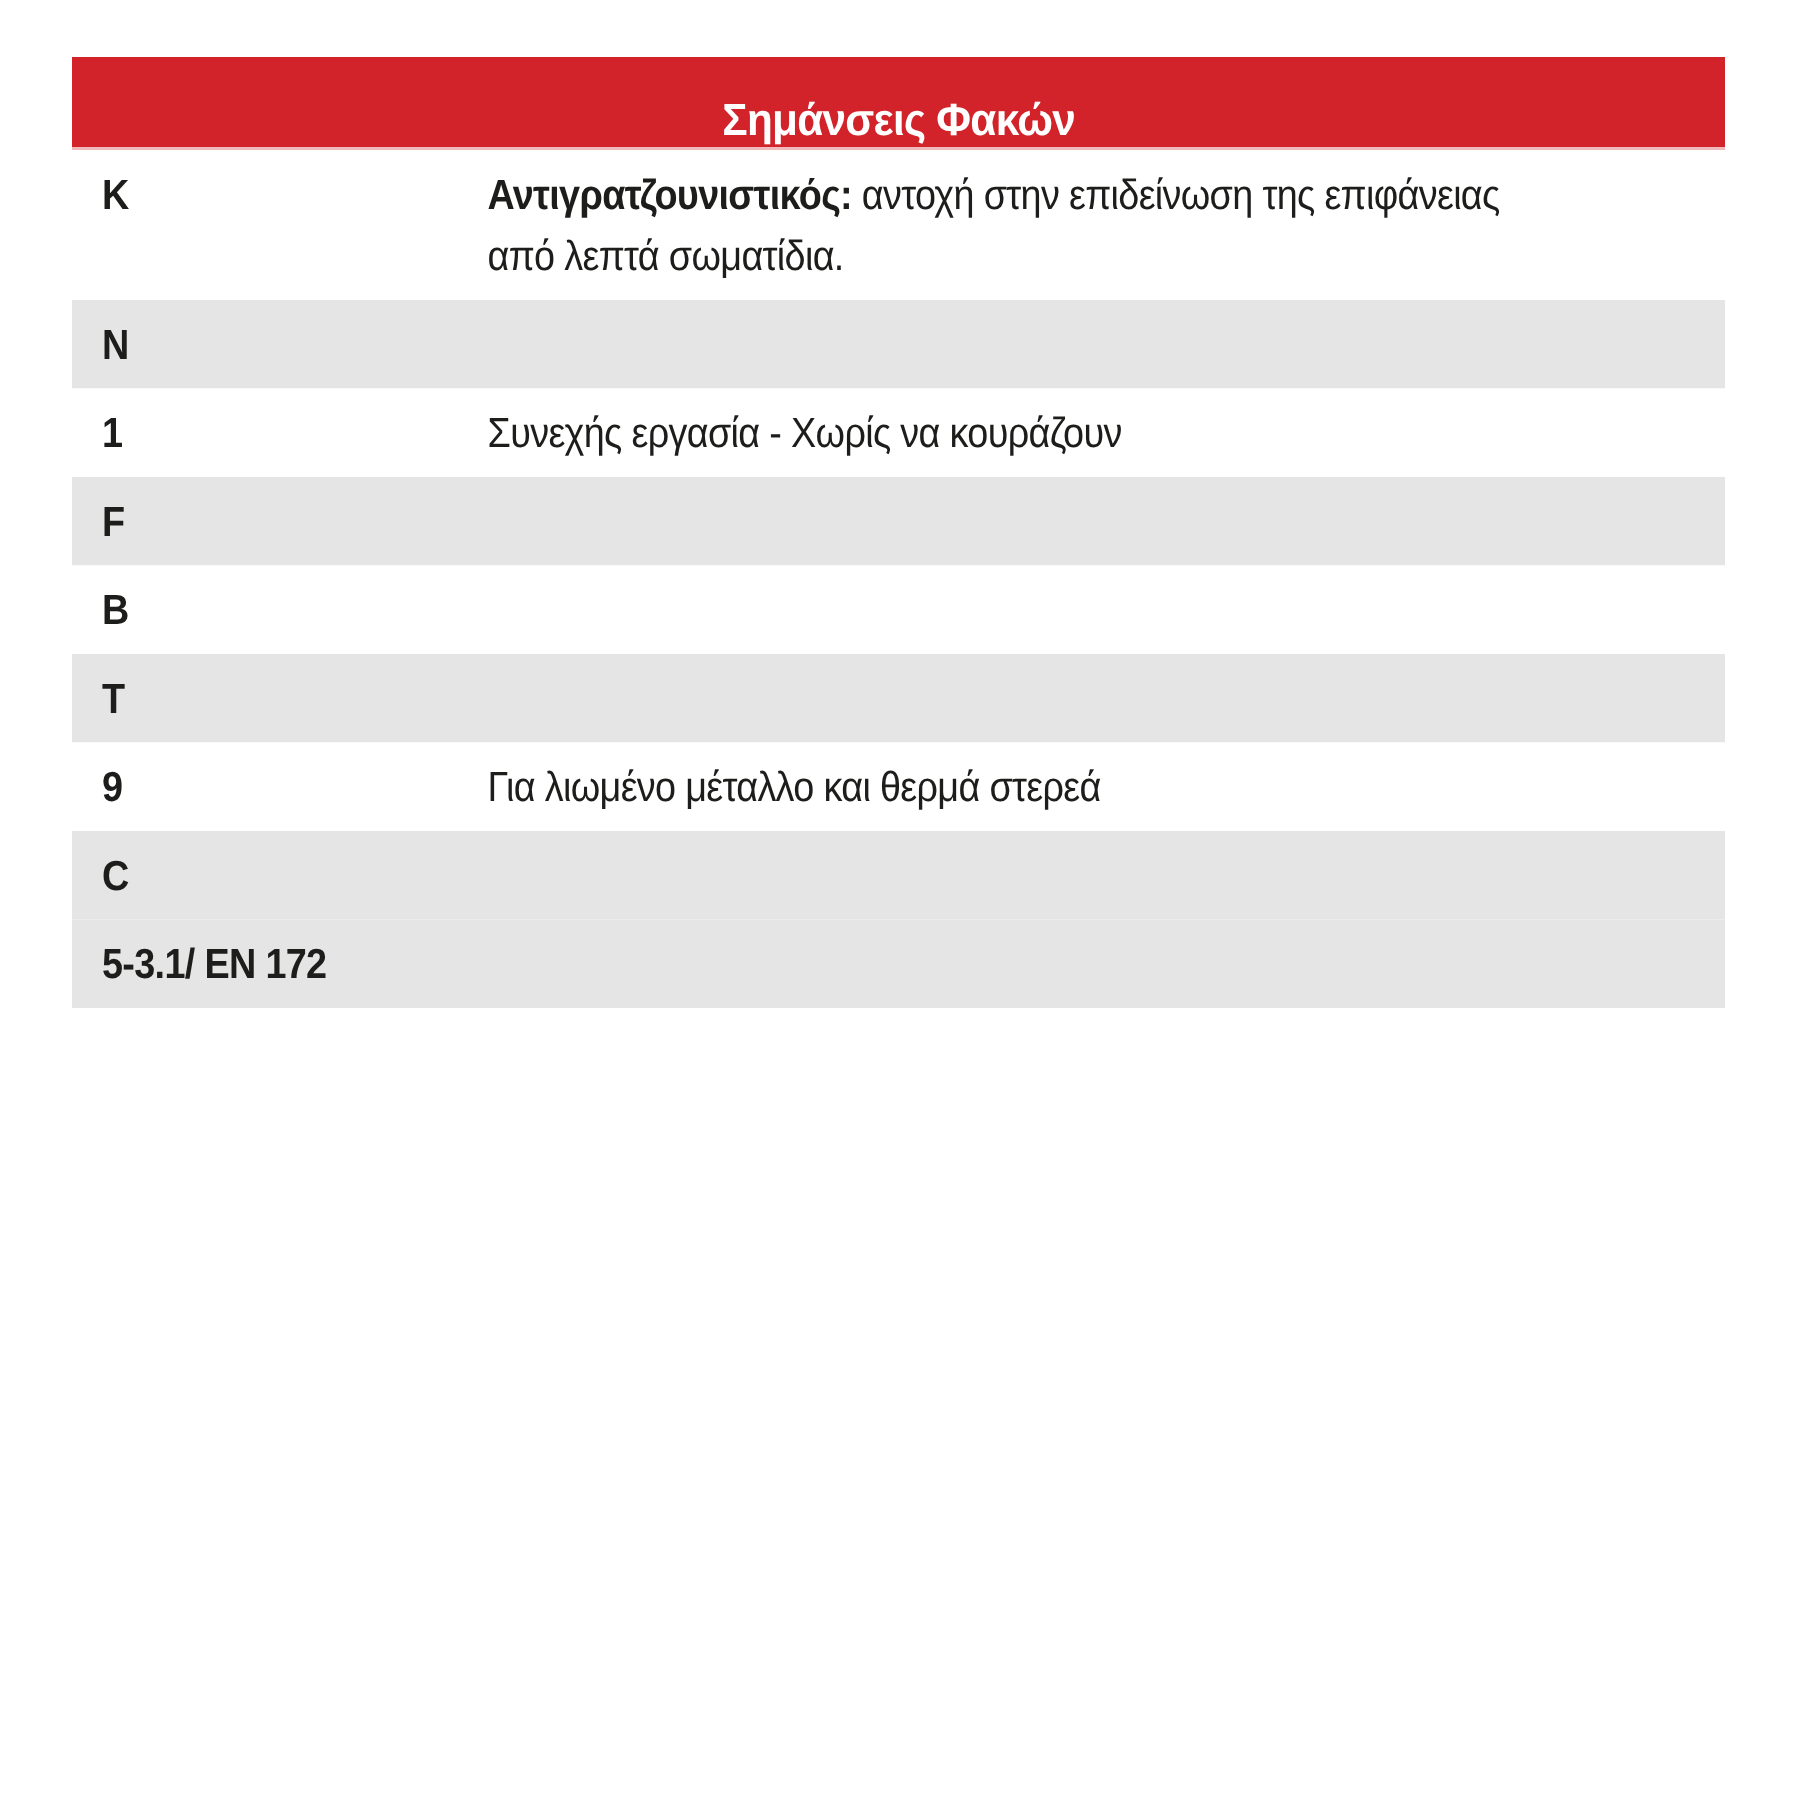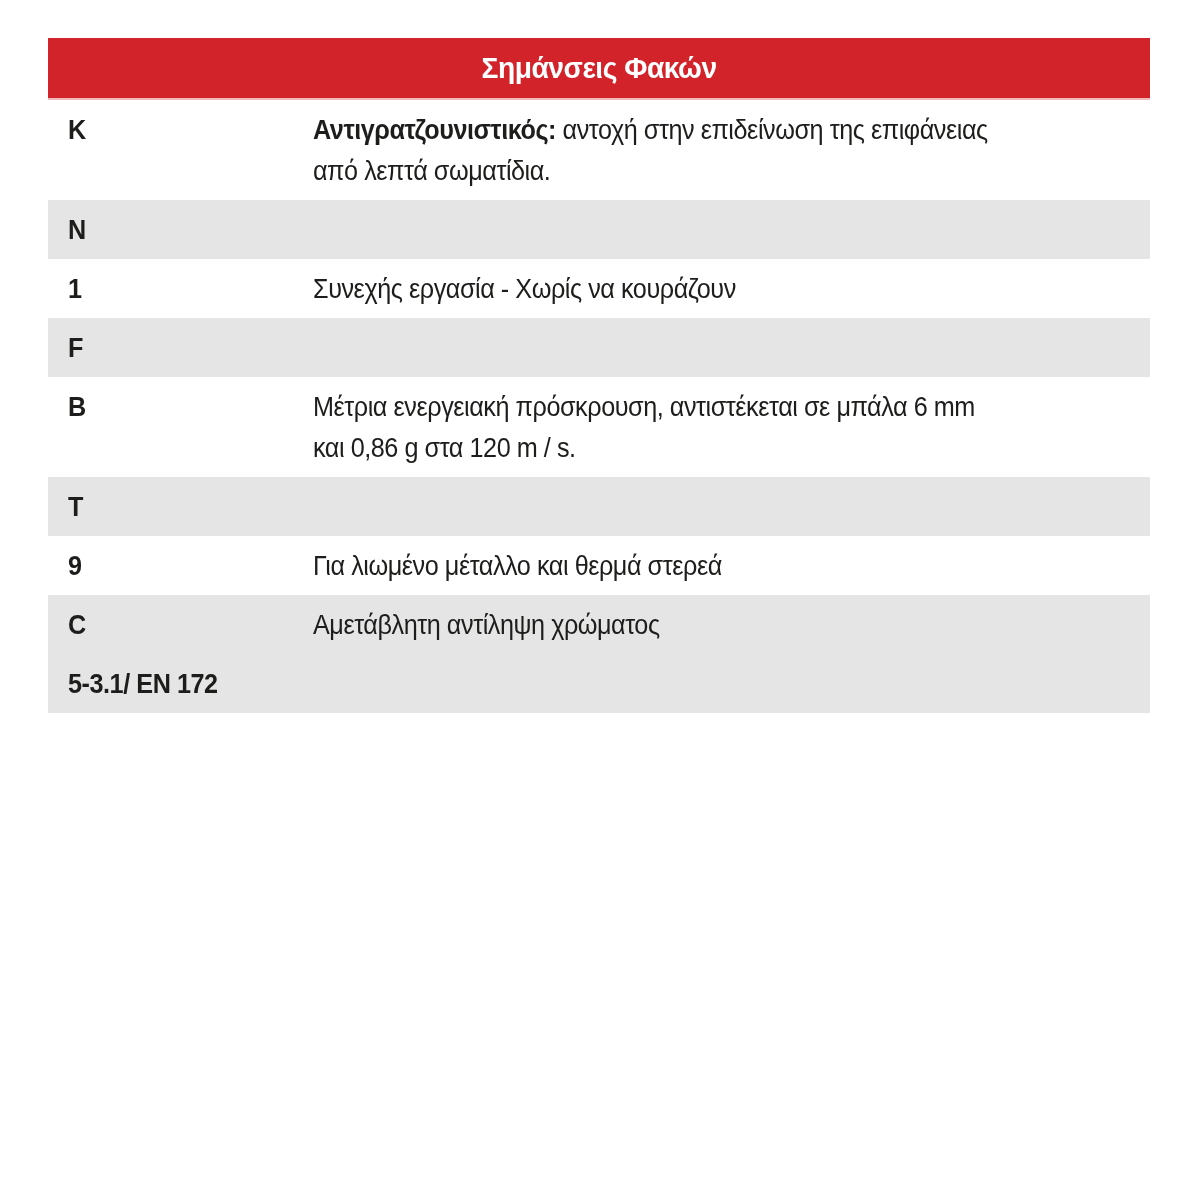--- a/index.html
+++ b/index.html
@@ -15,21 +15,21 @@
     font-family:"Liberation Sans", sans-serif;
     color:var(--text);
     position:relative;overflow:hidden;
   }
   .sheet{
     position:absolute;left:48px;top:38px;width:1102px;
   }
   .header-bar{
     background:var(--accent);
     height:60px;
-    display:flex;align-items:center;justify-content:center;
+    display:flex;align-items:flex-end;justify-content:center;
     border-bottom:2px solid #f0b9bb;
   }
   .header-title{
     color:var(--header-text);
     font-weight:bold;
     font-size:30px;
     letter-spacing:-0.5px;
     transform:scaleX(0.94);
     transform-origin:center center;
     white-space:nowrap;
@@ -53,20 +53,21 @@
     font-weight:bold;
     letter-spacing:-0.5px;
     transform:scaleX(0.9);
     transform-origin:left center;
     white-space:nowrap;
   }
   .cell-desc{
     flex:1 1 auto;
     box-sizing:border-box;
     padding-right:14px;
+    margin-left:12px;
   }
   .cell-desc .inner{
     display:block;
     white-space:pre-line;
     letter-spacing:-0.5px;
     transform:scaleX(0.9);
     transform-origin:left top;
   }
   .lead-term{font-weight:bold;}
 </style>
@@ -106,24 +107,20 @@
   <div class="row row--gray">
     <div class="cell-code">
       <span class="inner">F</span>
     </div>
   </div>
 
   <div class="row row--white">
     <div class="cell-code">
       <span class="inner">B</span>
     </div>
-    <div class="cell-desc">
-      <span class="inner"><b class="lead-term"></b><span>Μέτρια ενεργειακή πρόσκρουση, αντιστέκεται σε μπάλα 6 mm
-και 0,86 g στα 120 m / s.</span></span>
-    </div>
   </div>
 
   <div class="row row--gray">
     <div class="cell-code">
       <span class="inner">T</span>
     </div>
   </div>
 
   <div class="row row--white">
     <div class="cell-code">
@@ -131,23 +128,20 @@
     </div>
     <div class="cell-desc">
       <span class="inner"><b class="lead-term"></b><span>Για λιωμένο μέταλλο και θερμά στερεά</span></span>
     </div>
   </div>
 
   <div class="row row--gray">
     <div class="cell-code">
       <span class="inner">C</span>
     </div>
-    <div class="cell-desc">
-      <span class="inner"><b class="lead-term"></b><span>Αμετάβλητη αντίληψη χρώματος</span></span>
-    </div>
   </div>
 
 
   <div class="row row--gray">
     <div class="cell-code">
       <span class="inner">5-3.1/ EN 172</span>
     </div>
   </div>
 </div>
 </div>

